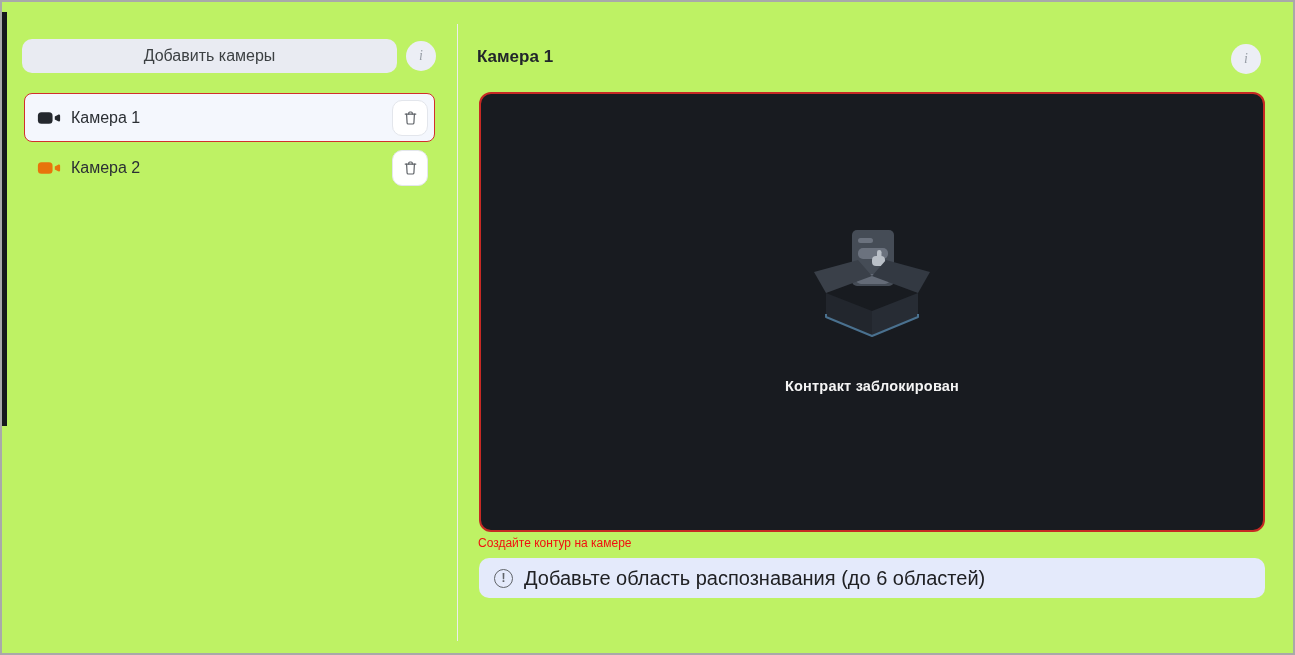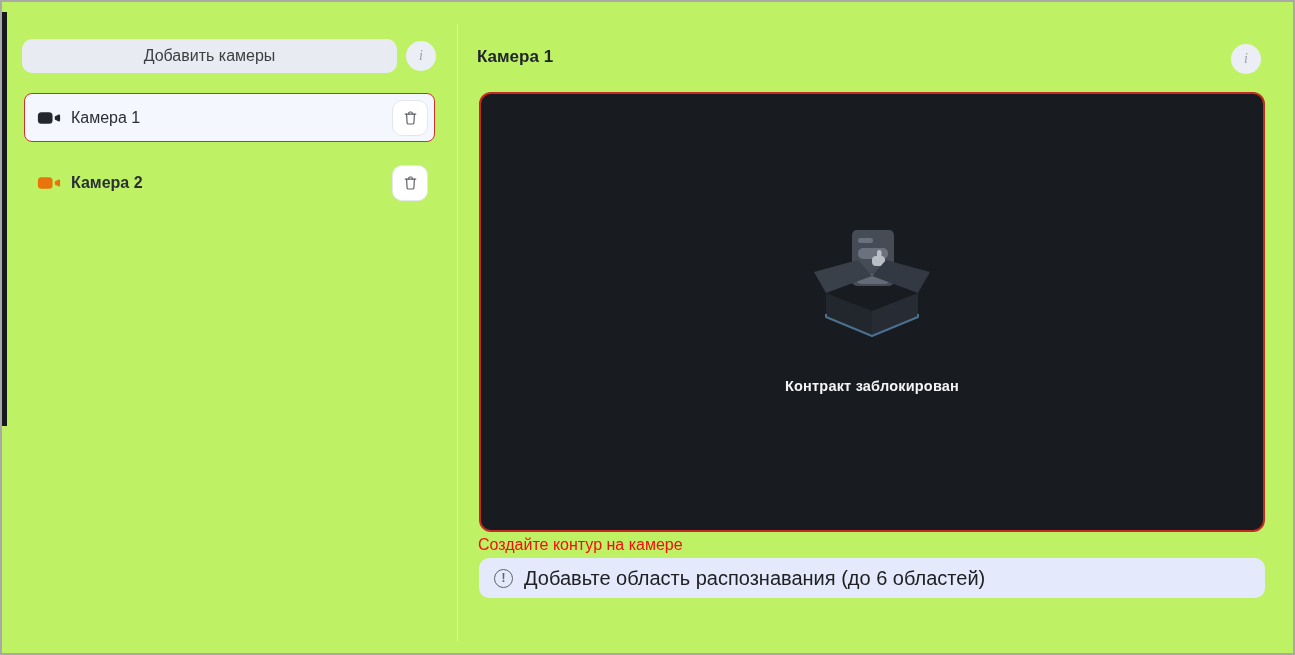--- a/index.html
+++ b/index.html
@@ -36,21 +36,21 @@
   .trash-btn{margin-left:auto;width:36px;height:36px;box-sizing:border-box;
     background:#ffffff;border:1px solid #e3e6ec;border-radius:10px;cursor:pointer;
     display:flex;align-items:center;justify-content:center;padding:0;}
 
   
   .main-title{position:absolute;left:475px;top:45px;font-size:17px;font-weight:700;color:#22262b;}
   .video-area{position:absolute;left:477px;top:90px;width:786px;height:440px;box-sizing:border-box;
     background:#181b20;border:2px solid #c62a24;border-radius:12px;
     display:flex;flex-direction:column;align-items:center;justify-content:center;gap:16px;}
   .video-placeholder-text{color:#f4f4f4;font-size:14.5px;font-weight:700;letter-spacing:.2px;margin-top:24px;}
-  .error-caption{position:absolute;left:476px;top:534px;font-size:16px;color:#f20f0f;}
+  .error-caption{position:absolute;left:476px;top:534px;font-size:12px;color:#f20f0f;}
   .banner{position:absolute;left:477px;top:556px;width:786px;height:40px;box-sizing:border-box;
     background:#e4eafb;border-radius:10px;display:flex;align-items:center;gap:11px;padding:0 15px;}
   .alert-circle{width:19px;height:19px;box-sizing:border-box;border:1.7px solid #5f6368;border-radius:50%;
     display:flex;align-items:center;justify-content:center;flex:0 0 auto;}
   .alert-circle .a-glyph{font-size:12px;color:#5f6368;line-height:1;font-weight:700;}
   .banner-text{font-size:20px;color:#202124;}
 </style>
 </head>
 <body>
 
@@ -75,21 +75,21 @@
     <span class="cam-label">Камера 1</span>
     <button class="trash-btn">
       <svg width="17" height="18" viewBox="0 0 24 24" fill="none" stroke="#5f6368" stroke-width="1.7" stroke-linecap="round" stroke-linejoin="round">
         <path d="M4.5 6.5h15"></path>
         <path d="M9.5 6.5V5c0-.8.7-1.5 1.5-1.5h2c.8 0 1.5.7 1.5 1.5v1.5"></path>
         <path d="M6.5 6.5l.7 12.5c.05.9.8 1.5 1.7 1.5h6.2c.9 0 1.65-.6 1.7-1.5l.7-12.5"></path>
       </svg>
     </button>
   </div>
 
-  <div class="camera-item" style="top:156px;font-weight:bold;">
+  <div class="camera-item" style="top:141px;">
     <span class="cam-icon c2">
       <svg width="24" height="16" viewBox="0 0 26 18">
         <rect x="0.5" y="2.5" width="16.5" height="13" rx="4" fill="currentColor"></rect>
         <path d="M19.5 7.2l3.8-1.9c.95-.48 2.2.1 2.2 1.2v5c0 1.1-1.25 1.68-2.2 1.2l-3.8-1.9z" fill="currentColor"></path>
       </svg>
     </span>
     <span class="cam-label">Камера 2</span>
     <button class="trash-btn">
       <svg width="17" height="18" viewBox="0 0 24 24" fill="none" stroke="#5f6368" stroke-width="1.7" stroke-linecap="round" stroke-linejoin="round">
         <path d="M4.5 6.5h15"></path>

